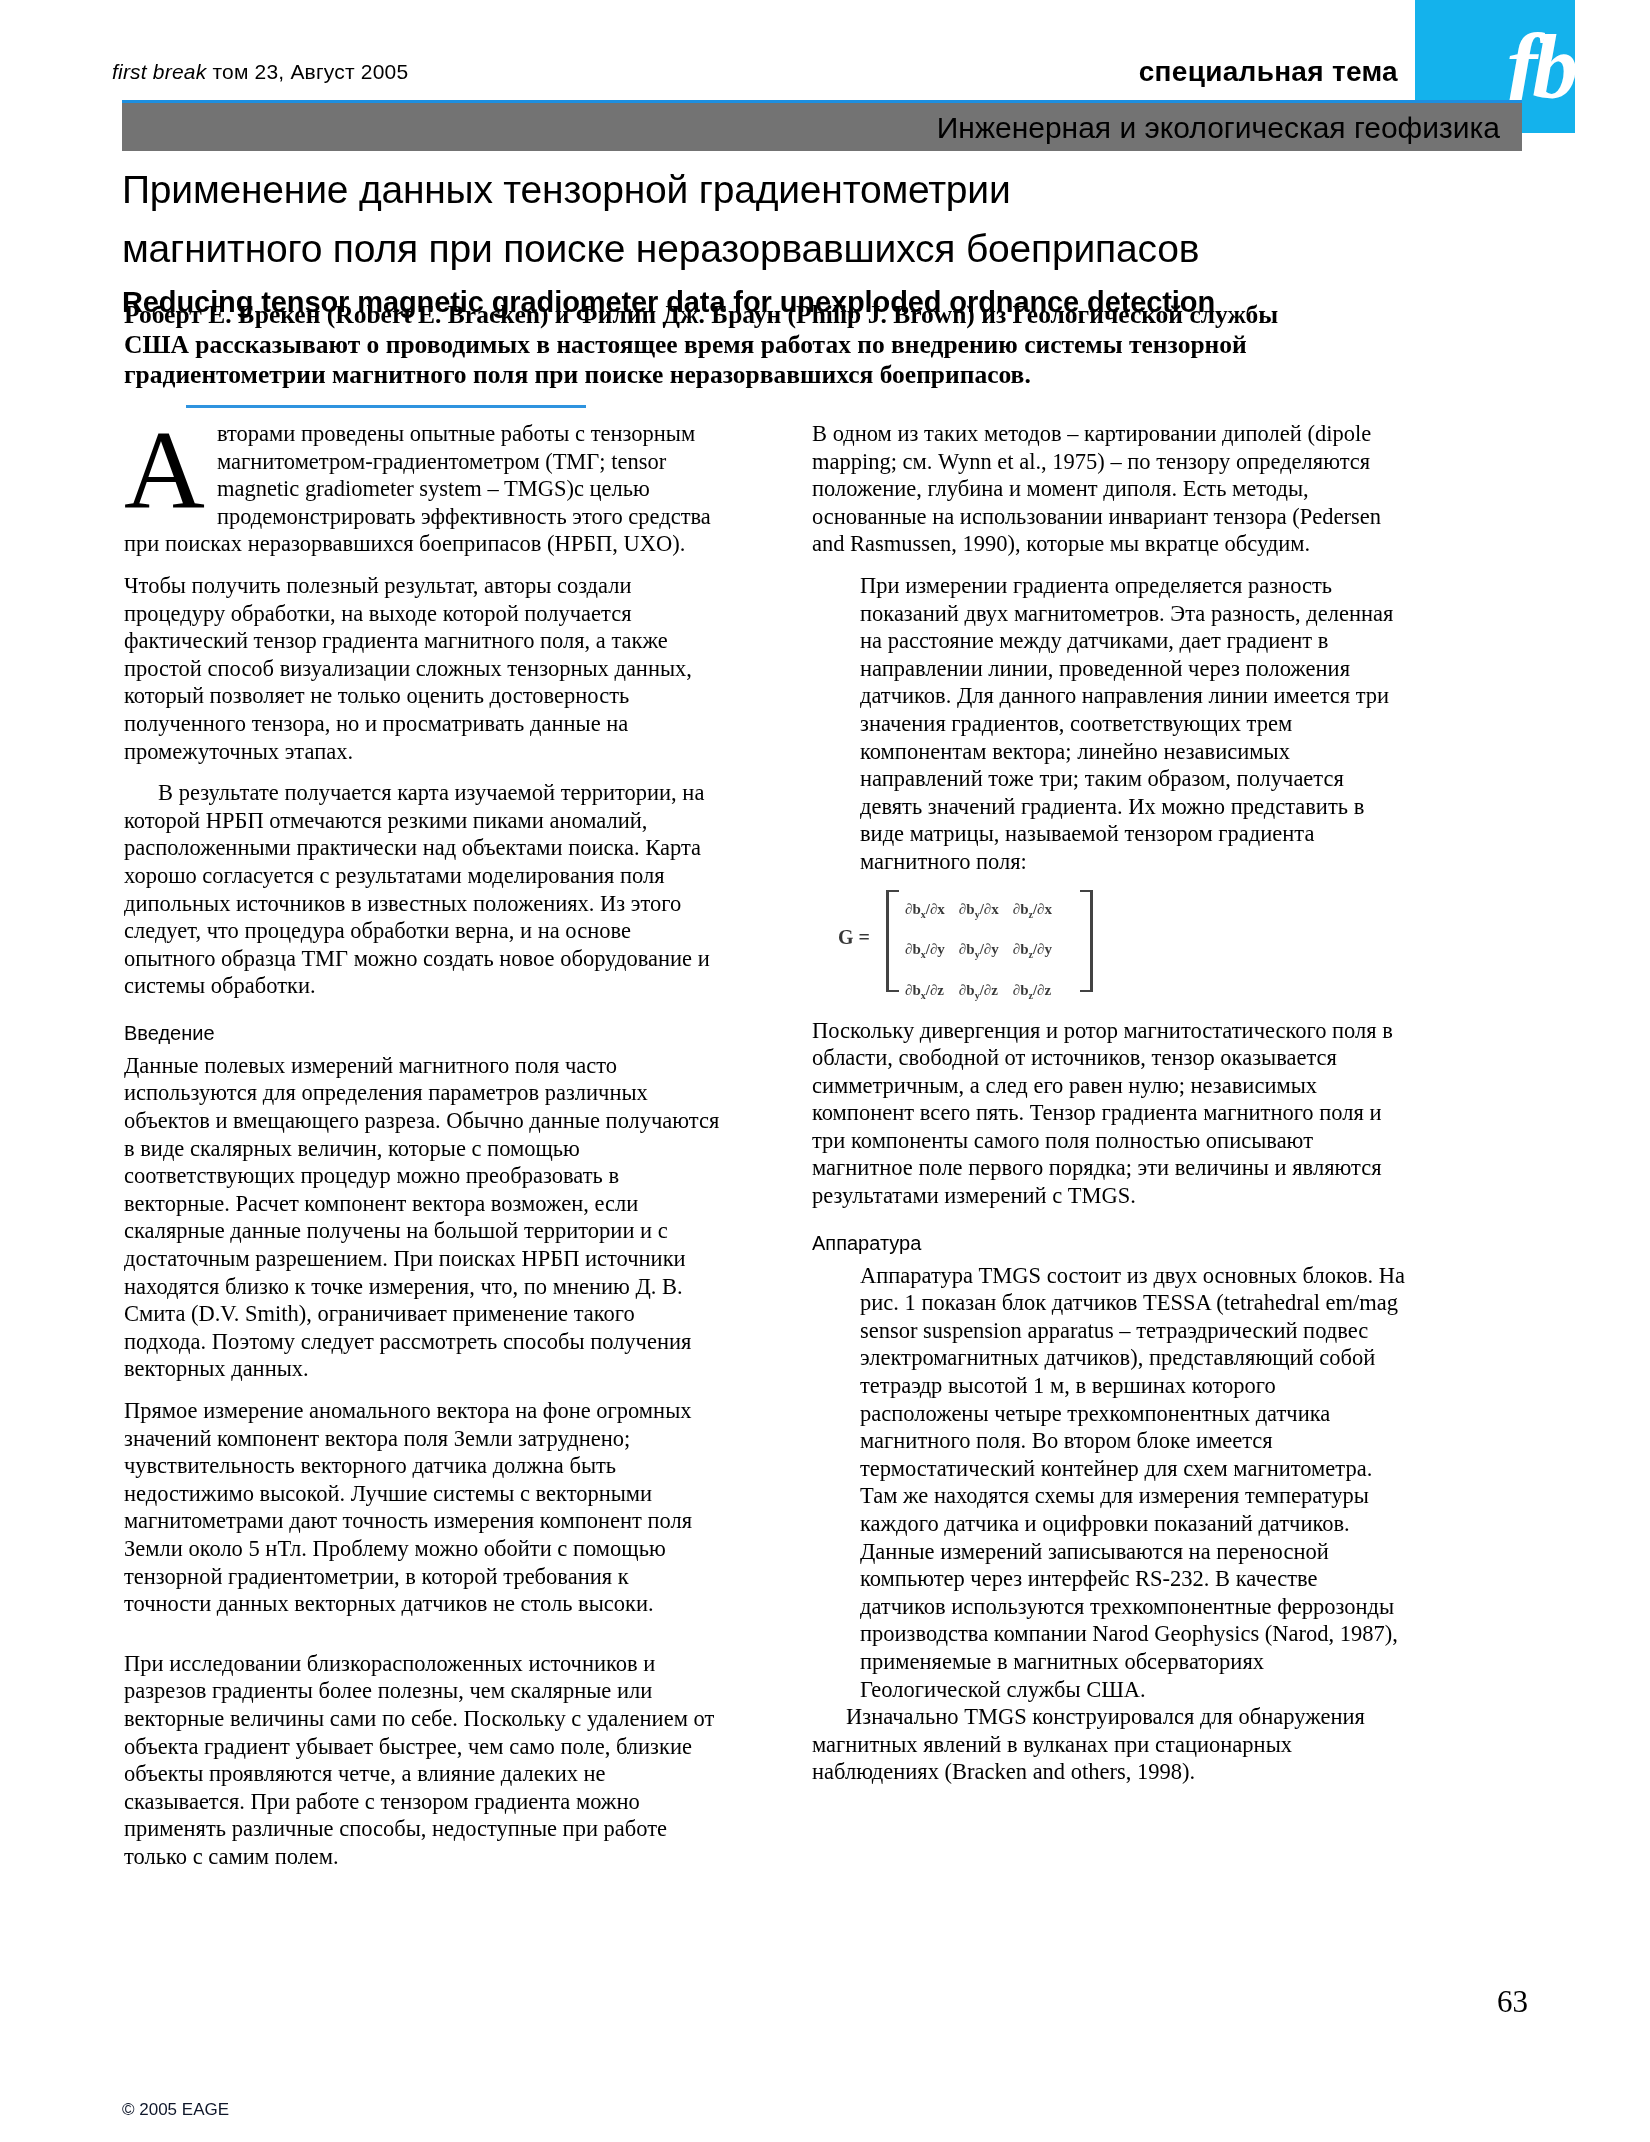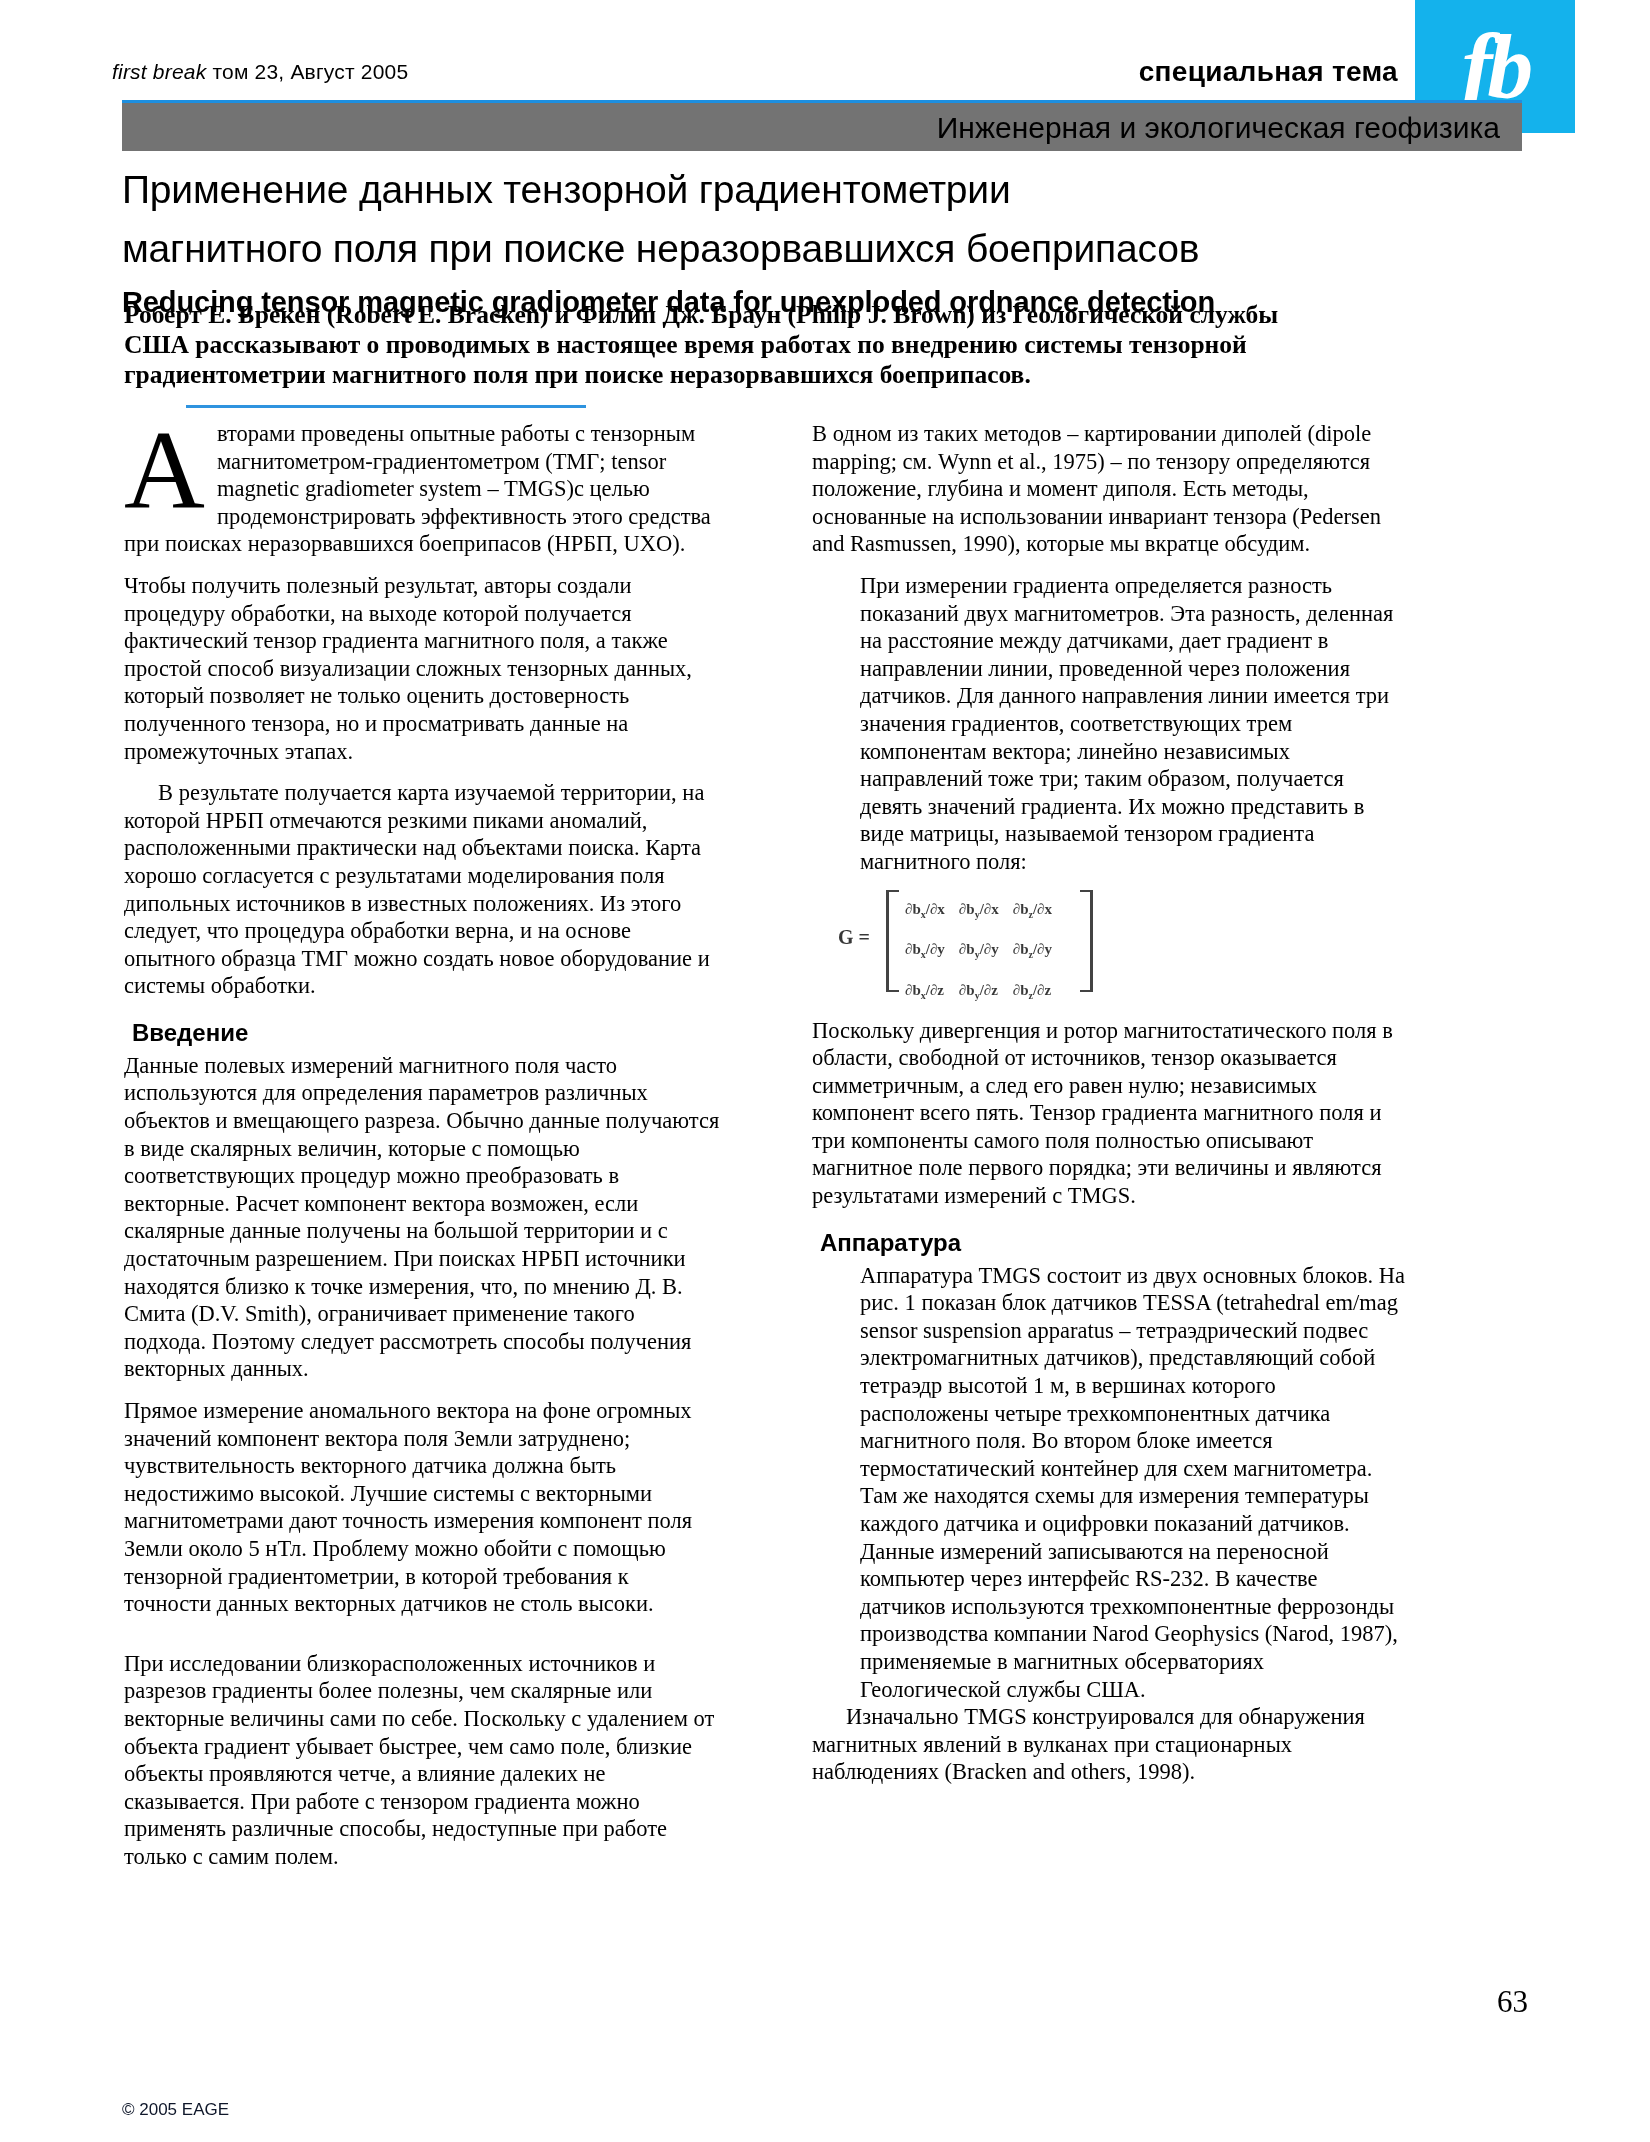--- a/index.html
+++ b/index.html
@@ -44,20 +44,21 @@
     left: 0; top: 0;
     width: 160px; height: 133px;
     color: #ffffff;
     font-family: "Liberation Serif", serif;
     font-style: italic;
     font-weight: 700;
     font-size: 92px;
     line-height: 133px;
     text-align: center;
     letter-spacing: -5px;
+    padding-left: 45px;
   }
   .issue-line {
     position: absolute;
     left: 112px;
     top: 60px;
     font-family: "Liberation Sans", sans-serif;
     font-size: 21px;
     letter-spacing: .2px;
     white-space: nowrap;
   }
@@ -166,24 +167,24 @@
     font-family: "Liberation Serif", serif;
     font-size: 112px;
     line-height: 92px;
     font-weight: 400;
     padding: 2px 12px 0 0;
     margin-top: 2px;
   }
 
   h3.sub {
     font-family: "Liberation Sans", sans-serif;
-    font-weight: 700;
-    font-size: 24px;
+    font-weight: 400;
+    font-size: 20px;
     line-height: 30px;
-    margin: 18px 0 4px 8px;
+    margin: 18px 0 4px 0;
   }
 
   
   .matrix-fig {
     margin: 10px 0 26px 26px;
     width: 260px;
     height: 105px;
     position: relative;
     filter: blur(0.6px) contrast(0.82);
     opacity: .86;

